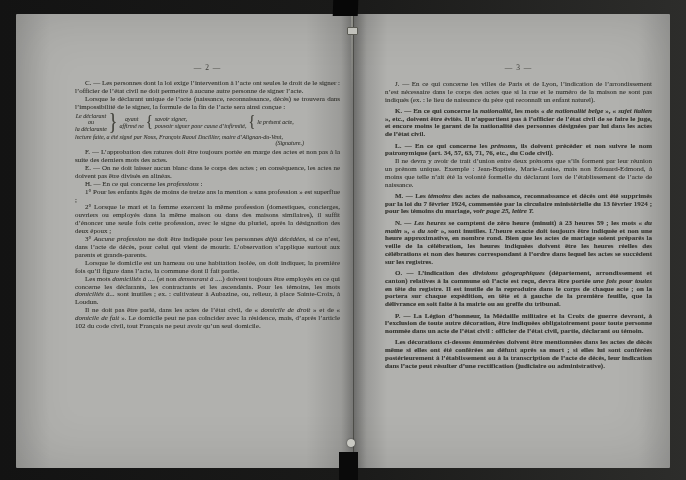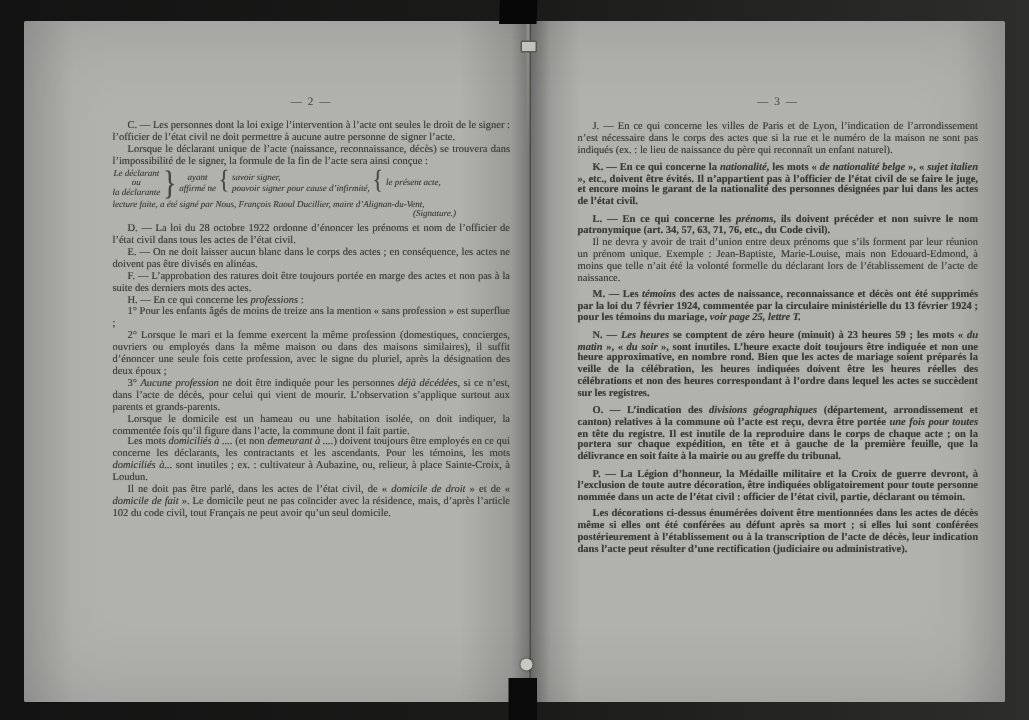--- a/index.html
+++ b/index.html
@@ -118,28 +118,27 @@
             <span style="display:block;">pouvoir signer pour cause d’infirmité,</span>
           </div>
           <span class="fbrace">{</span>
           <div class="fcol">le présent acte,</div>
         </div>
         <div class="formula-footer">lecture faite, a été signé par Nous, François Raoul Ducillier, maire d’Alignan-du-Vent,</div>
         <div class="formula-signature">(Signature.)</div>
       </div>
 
       <div>
-          <p class="para">D. — La loi du 28 octobre 1922 ordonne d’énoncer les prénoms et nom de l’officier de l’état civil dans tous les actes de l’état civil.</p>
+          <p class="para">F. — L’approbation des ratures doit être toujours portée en marge des actes et non pas à la suite des derniers mots des actes.</p>
           <p class="para">E. — On ne doit laisser aucun blanc dans le corps des actes ; en conséquence, les actes ne doivent pas être divisés en alinéas.</p>
-          <p class="para">F. — L’approbation des ratures doit être toujours portée en marge des actes et non pas à la suite des derniers mots des actes.</p>
           <p class="para">H. — En ce qui concerne les <i>professions</i> :</p>
           <p class="para">1° Pour les enfants âgés de moins de treize ans la mention « sans profession » est superflue ;</p>
           <p class="para">2° Lorsque le mari et la femme exercent la même profession (domestiques, concierges, ouvriers ou employés dans la même maison ou dans des maisons similaires), il suffit d’énoncer une seule fois cette profession, avec le signe du pluriel, après la désignation des deux époux ;</p>
           <p class="para">3° <i>Aucune profession</i> ne doit être indiquée pour les personnes <i>déjà décédées</i>, si ce n’est, dans l’acte de décès, pour celui qui vient de mourir. L’observation s’applique surtout aux parents et grands-parents.</p>
-          <p class="para">Lorsque le domicile est un hameau ou une habitation isolée, on doit indiquer, la commentée fois qu’il figure dans l’acte, la commune dont il fait partie.</p>
+          <p class="para">Lorsque le domicile est un hameau ou une habitation isolée, on doit indiquer, la première fois qu’il figure dans l’acte, la commune dont il fait partie.</p>
           <p class="para">Les mots <i>domiciliés à ....</i> (et non <i>demeurant à ....</i>) doivent toujours être employés en ce qui concerne les déclarants, les contractants et les ascendants. Pour les témoins, les mots <i>domiciliés à...</i> sont inutiles ; ex. : cultivateur à Aubazine, ou, relieur, à place Sainte-Croix, à Loudun.</p>
           <p class="para">Il ne doit pas être parlé, dans les actes de l’état civil, de « <i>domicile de droit</i> » et de « <i>domicile de fait</i> ». Le domicile peut ne pas coïncider avec la résidence, mais, d’après l’article 102 du code civil, tout Français ne peut avoir qu’un seul domicile.</p>
         </div>
     </div>
 
     <div class="page page-right">
       <p class="page-number">— 3 —</p>
       <div>
           <p class="para">J. — En ce qui concerne les villes de Paris et de Lyon, l’indication de l’arrondissement n’est nécessaire dans le corps des actes que si la rue et le numéro de la maison ne sont pas indiqués (ex. : le lieu de naissance du père qui reconnaît un enfant naturel).</p>
           <p class="para gap">K. — En ce qui concerne la <i>nationalité</i>, les mots « <i>de nationalité belge</i> », « <i>sujet italien</i> », etc., doivent être évités. Il n’appartient pas à l’officier de l’état civil de se faire le juge, et encore moins le garant de la nationalité des personnes désignées par lui dans les actes de l’état civil.</p>

